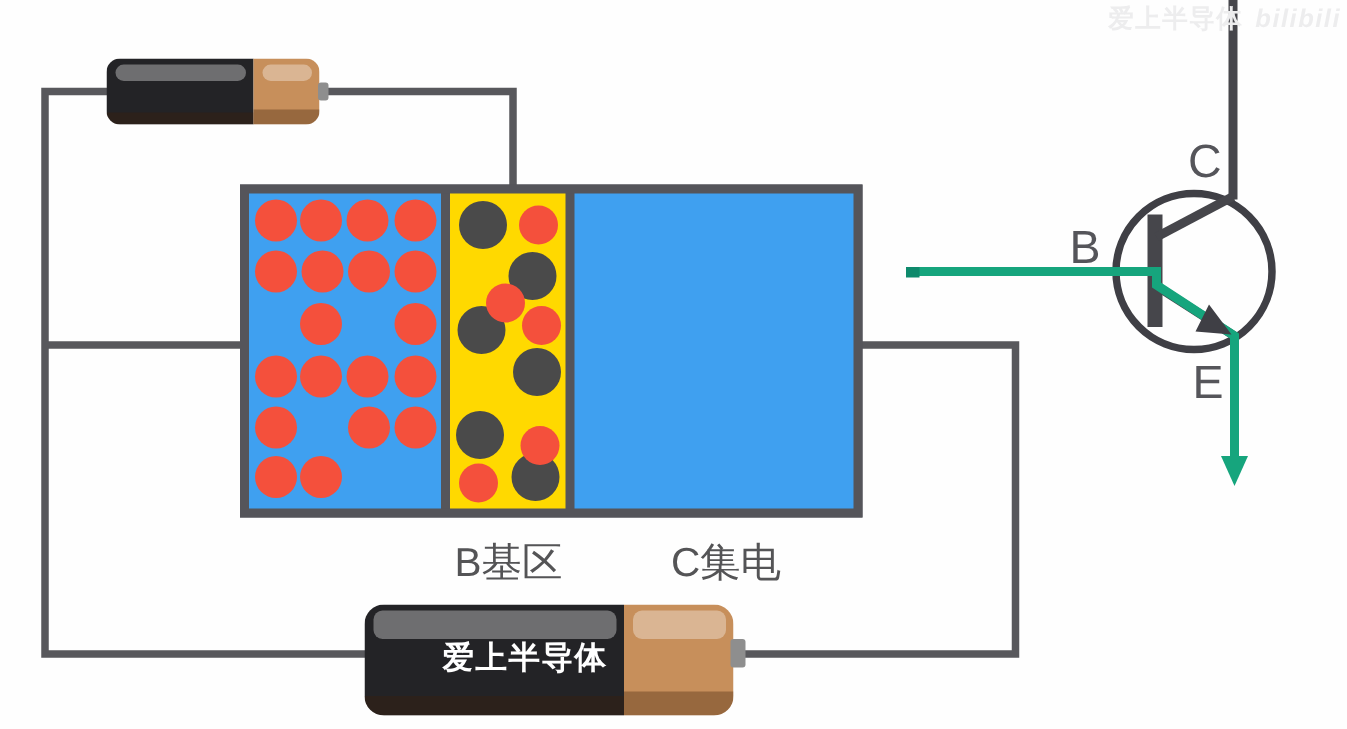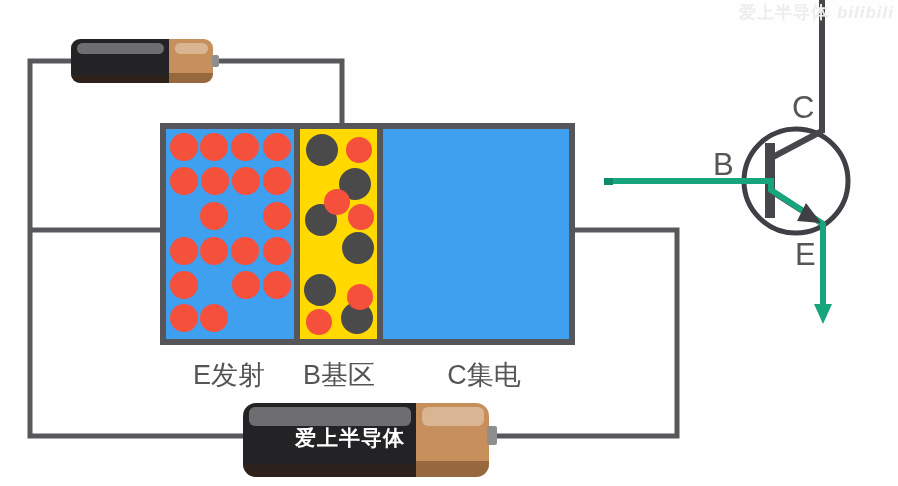--- a/index.html
+++ b/index.html
@@ -142,21 +142,20 @@
     </div>
     <div class="seg bat-tan" style="width:73px">
       <div class="bat-shine" style="height:19px"></div>
       <div class="bat-shadow" style="height:16px"></div>
     </div>
   </div>
   <div class="bat-nub nub-bottom"></div>
   <div class="bat-label">爱上半导体</div>
 
 
-  <div class="region-label lbl-e">E发射</div>
   <div class="region-label lbl-c">C集电</div>
   <div class="region-label lbl-b">B基区</div>
 
   <div class="pin-label pin-c">C</div>
   <div class="pin-label pin-b">B</div>
   <div class="pin-label pin-e">E</div>
 
   <div class="watermark">
     <span>爱上半导体</span><span class="wm-logo">bilibili</span>
   </div>

